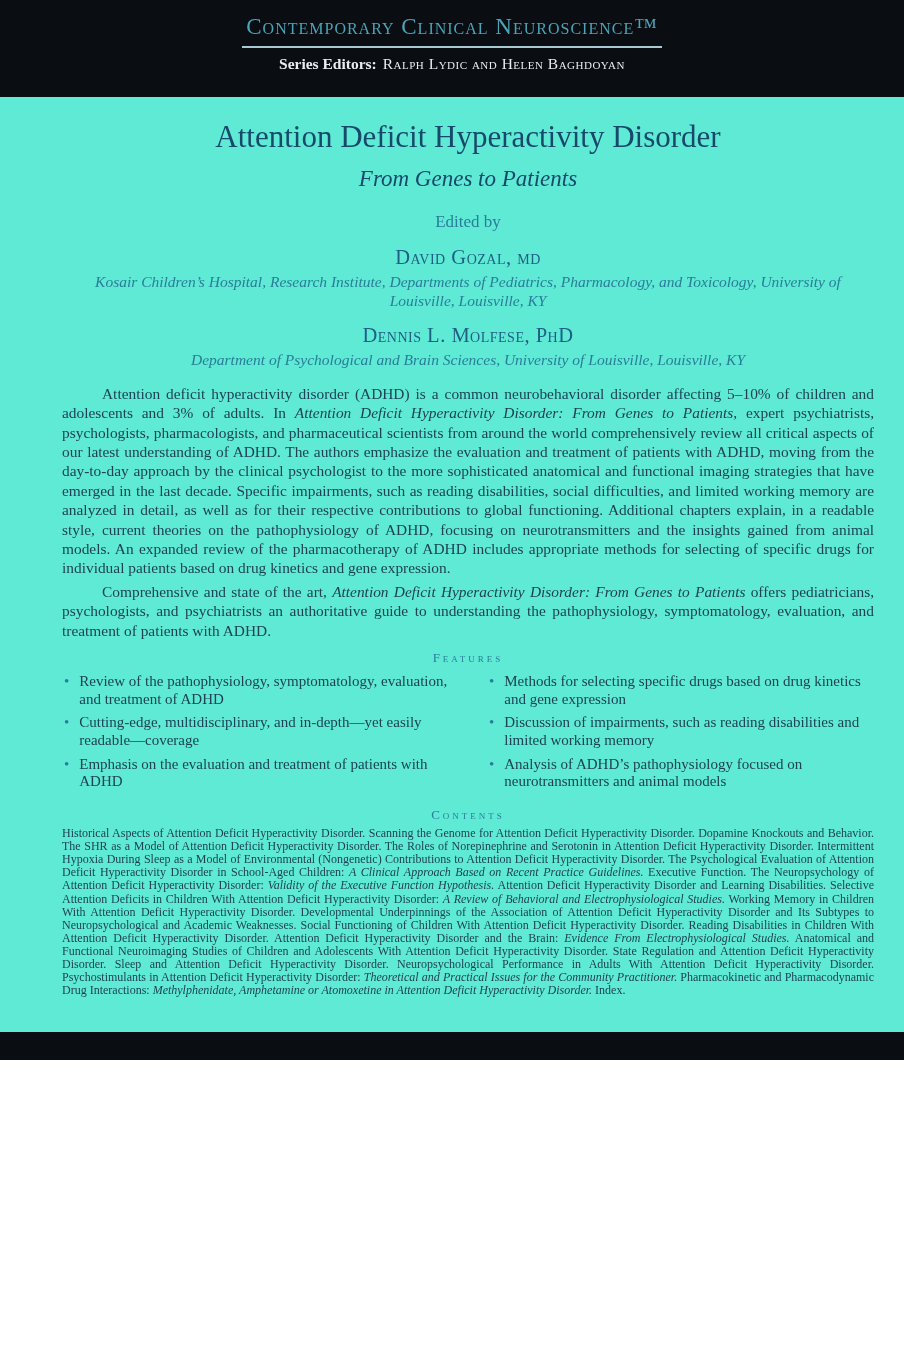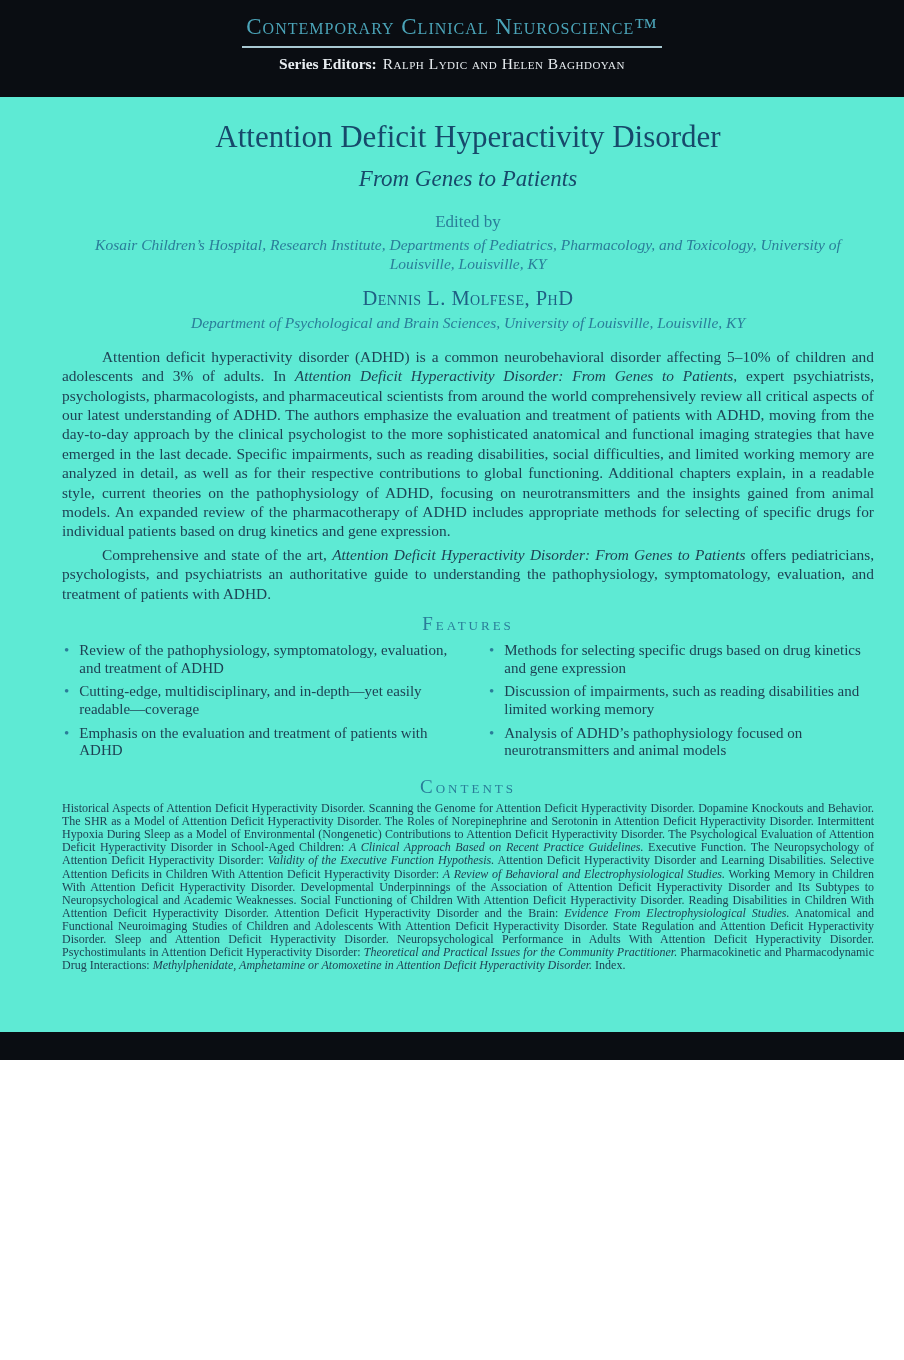--- a/index.html
+++ b/index.html
@@ -34,21 +34,21 @@
     color:#2a7d99; line-height:1.25;
   }
   .para {
     margin-top:14px; font-size:15.4px; line-height:1.26; text-align:justify;
     color:#1e4254; text-indent:40px;
   }
   .para + .para { margin-top:4px; }
   .it { font-style:italic; }
   .section-heading {
     text-align:center; font-variant:small-caps; font-weight:normal;
-    letter-spacing:3px; font-size:19px; color:#2a7d99; margin-top:10px;
+    letter-spacing:3px; font-size:13px; color:#2a7d99; margin-top:10px;
   }
   .features-cols { display:flex; gap:38px; margin-top:7px; }
   .features-col { flex:1; list-style:none; }
   .feature-item {
     display:flex; font-size:15px; line-height:1.18; color:#1e4254; margin-bottom:6px;
   }
   .feature-item .dot { color:#2a7d99; margin:0 10px 0 2px; flex:0 0 auto; }
   .contents-para {
     margin-top:4px; font-size:12px; line-height:1.09; text-align:justify;
     color:#1e4254;
@@ -89,20 +89,21 @@
     <div class="series-editors">
       <span class="label">Series Editors:</span><span class="names">Ralph Lydic and Helen Baghdoyan</span>
     </div>
   </header>
 
   <main class="content">
     <h1 class="book-title">Attention Deficit Hyperactivity Disorder</h1>
     <div class="book-subtitle">From Genes to Patients</div>
     <div class="edited-by">Edited by</div>
 
+    <div class="editor-name">David Gozal, md</div>
     <div class="editor-affil">Kosair Children’s Hospital, Research Institute, Departments of Pediatrics, Pharmacology, and Toxicology, University of Louisville, Louisville, KY</div>
 
     <div class="editor-name">Dennis L. Molfese, PhD</div>
     <div class="editor-affil">Department of Psychological and Brain Sciences, University of Louisville, Louisville, KY</div>
 
     <p class="para"><span>Attention deficit hyperactivity disorder (ADHD) is a common neurobehavioral disorder affecting 5–10% of children and adolescents and 3% of adults. In </span><span class="it">Attention Deficit Hyperactivity Disorder: From Genes to Patients,</span><span> expert psychiatrists, psychologists, pharmacologists, and pharmaceutical scientists from around the world comprehensively review all critical aspects of our latest understanding of ADHD. The authors emphasize the evaluation and treatment of patients with ADHD, moving from the day-to-day approach by the clinical psychologist to the more sophisticated anatomical and functional imaging strategies that have emerged in the last decade. Specific impairments, such as reading disabilities, social difficulties, and limited working memory are analyzed in detail, as well as for their respective contributions to global functioning. Additional chapters explain, in a readable style, current theories on the pathophysiology of ADHD, focusing on neurotransmitters and the insights gained from animal models. An expanded review of the pharmacotherapy of ADHD includes appropriate methods for selecting of specific drugs for individual patients based on drug kinetics and gene expression.</span></p>
     <p class="para"><span>Comprehensive and state of the art, </span><span class="it">Attention Deficit Hyperactivity Disorder: From Genes to Patients</span><span> offers pediatricians, psychologists, and psychiatrists an authoritative guide to understanding the pathophysiology, symptomatology, evaluation, and treatment of patients with ADHD.</span></p>
 
     <h2 class="section-heading">Features</h2>
     <div class="features-cols">

